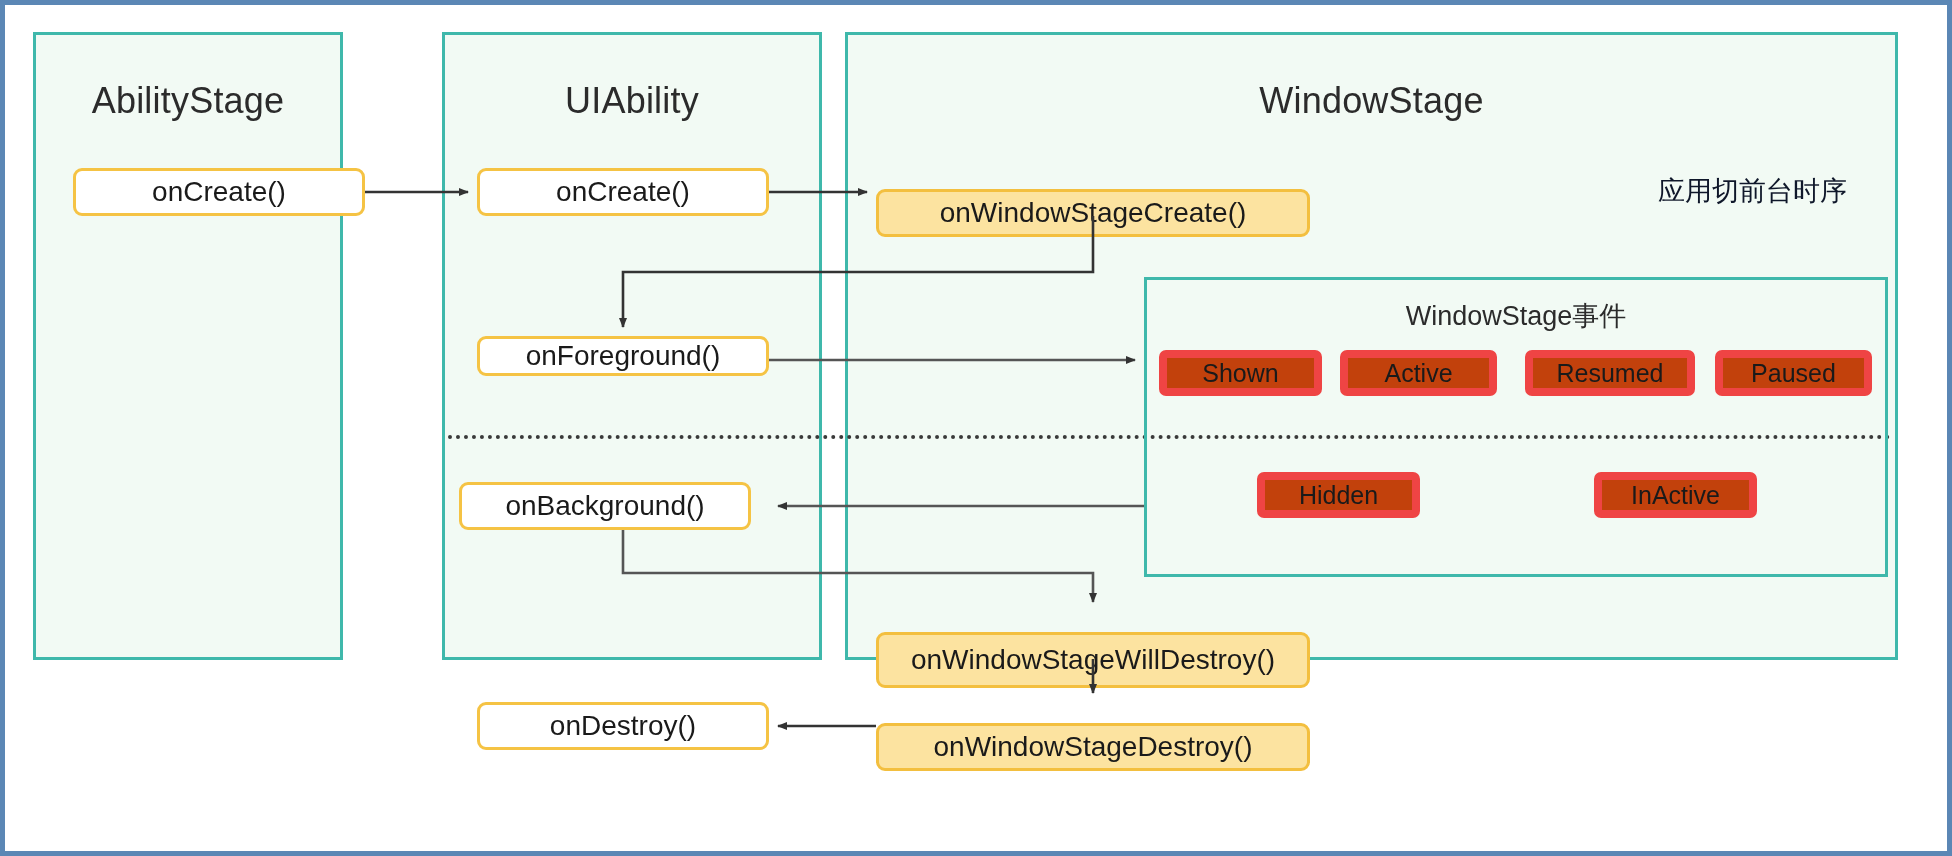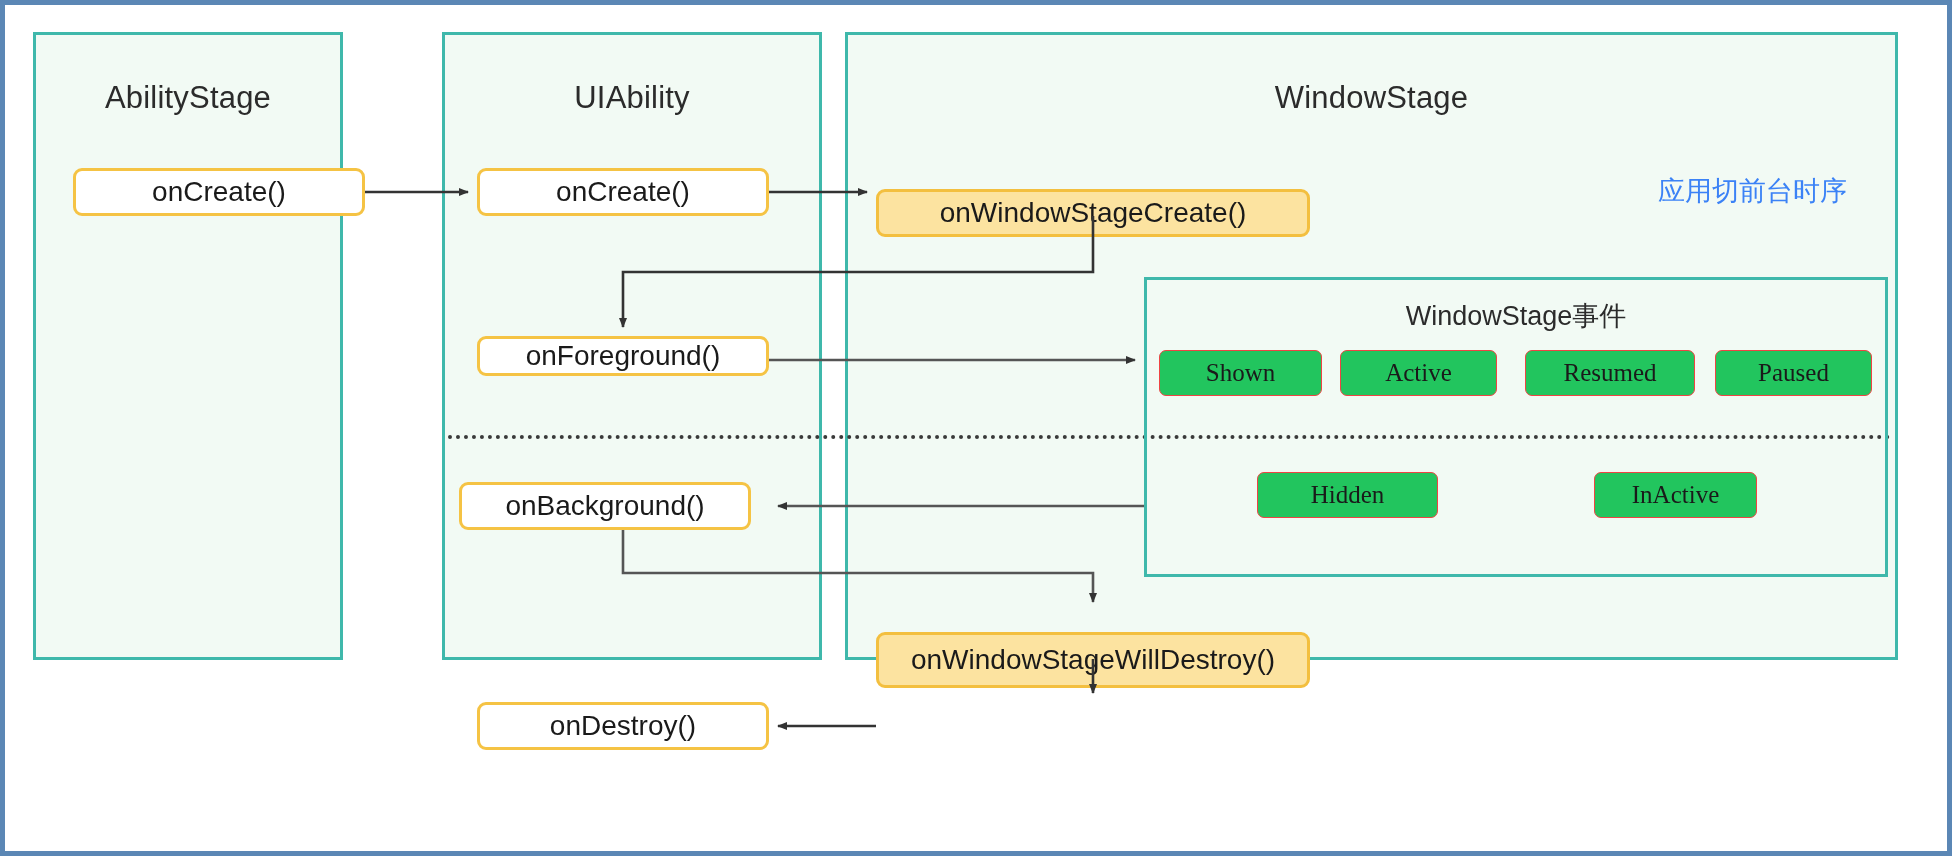--- a/index.html
+++ b/index.html
@@ -20,21 +20,21 @@
   .panel{
     position:absolute;
     box-sizing:border-box;
     background:#f2faf4;
     border:3px solid #3fb8ab;
   }
   .panel-title{
     position:absolute;
     left:0;right:0;
     text-align:center;
-    font-size:31px;
+    font-size:36px;
     color:#2b2b2b;
     letter-spacing:.2px;
   }
   
   .node{
     position:absolute;
     box-sizing:border-box;
     display:flex;
     align-items:center;
     justify-content:center;
@@ -46,45 +46,44 @@
   .node.plain{
     background:#ffffff;
     border:3px solid #f5c344;
   }
   .node.filled{
     background:#fce3a0;
     border:3px solid #f3bf3f;
     margin-top:21px;
   }
   .node.chip{
-    background:#22c55e;
-    border:1px solid #ef4444;
+    background:#c2410c;
+    border:8px solid #ef4444;
     border-radius:7px;
     font-size:25px;
-    font-family:Liberation Serif, serif;
   }
   
   .eventbox{
     position:absolute;
     box-sizing:border-box;
     background:transparent;
     border:3px solid #3fb8ab;
   }
   .eventbox-title{
     position:absolute;
     left:0;right:0;
     text-align:center;
     font-size:27px;
     color:#2b2b2b;
   }
   
   .annot{
     position:absolute;
     font-size:27px;
-    color:#3b82f6;
+    color:#0f172a;
     white-space:nowrap;
   }
   
   .dotted{
     position:absolute;
     height:0;
     border-top:4px dotted #3a3a3a;
   }
   
   #arrows{
@@ -125,21 +124,21 @@
   <div class="node chip" style="left:1335px;top:345px;width:157px;height:46px;">
     <span>Active</span>
   </div>
   <div class="node chip" style="left:1520px;top:345px;width:170px;height:46px;">
     <span>Resumed</span>
   </div>
   <div class="node chip" style="left:1710px;top:345px;width:157px;height:46px;">
     <span>Paused</span>
   </div>
 
-  <div class="node chip" style="left:1252px;top:467px;width:181px;height:46px;">
+  <div class="node chip" style="left:1252px;top:467px;width:163px;height:46px;">
     <span>Hidden</span>
   </div>
   <div class="node chip" style="left:1589px;top:467px;width:163px;height:46px;">
     <span>InActive</span>
   </div>
 
   <div class="node plain" style="left:68px;top:163px;width:292px;height:48px;">
     <span>onCreate()</span>
   </div>
 
@@ -156,20 +155,23 @@
   </div>
 
   <div class="node plain" style="left:454px;top:477px;width:292px;height:48px;">
     <span>onBackground()</span>
   </div>
 
   <div class="node filled" style="left:871px;top:606px;width:434px;height:56px;">
     <span>onWindowStageWillDestroy()</span>
   </div>
 
+  <div class="node filled" style="left:871px;top:697px;width:434px;height:48px;">
+    <span>onWindowStageDestroy()</span>
+  </div>
 
   <div class="node plain" style="left:472px;top:697px;width:292px;height:48px;">
     <span>onDestroy()</span>
   </div>
 
   <svg id="arrows" viewBox="0 0 1952 856" xmlns="http://www.w3.org/2000/svg">
     <defs>
       <marker id="ah" markerWidth="11" markerHeight="11" refX="9" refY="4" orient="auto" markerUnits="userSpaceOnUse">
         <path d="M0,0 L10,4 L0,8 z" fill="#333333"></path>
       </marker>

